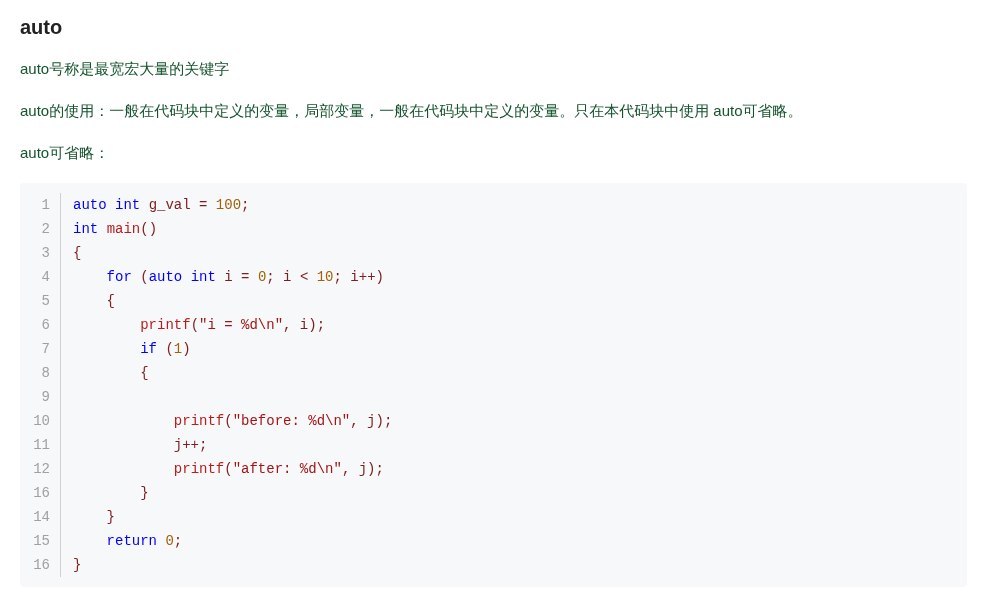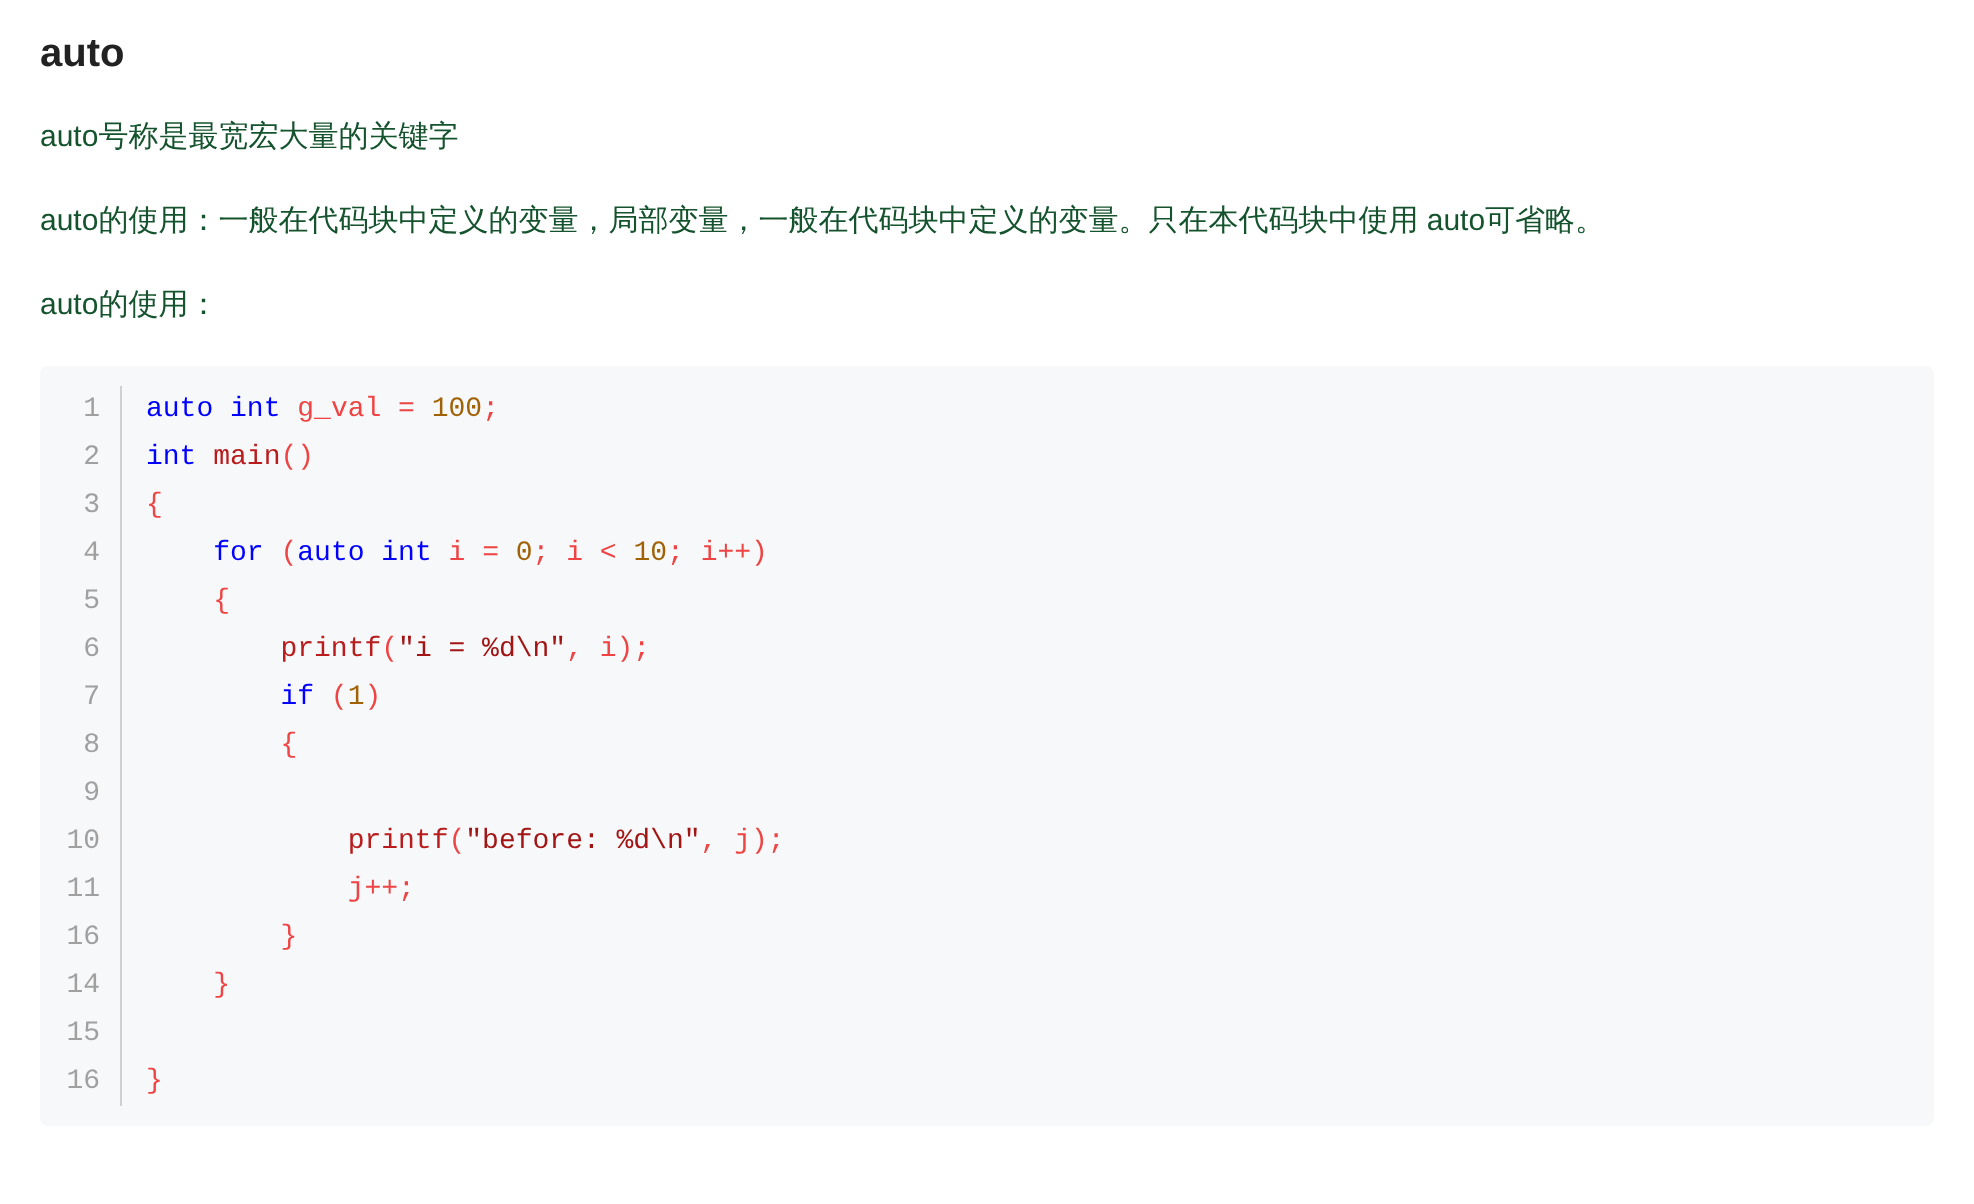--- a/index.html
+++ b/index.html
@@ -52,40 +52,41 @@
     flex-shrink: 0;
   }
   .code-content {
     padding-left: 12px;
     color: #333;
   }
   .kw  { color: #0000ff; }     
   .fn  { color: #b91c1c; }     
   .num { color: #a16207; }     
   .str { color: #a31515; }     
-  .pl  { color: #ef4444; }        
+  .pl  { color: #7f1d1d; }        
 </style>
 </head>
 <body>
 
 <h2 class="title">auto</h2>
 
 <p class="para">auto号称是最宽宏大量的关键字</p>
 <p class="para">auto的使用：一般在代码块中定义的变量，局部变量，一般在代码块中定义的变量。只在本代码块中使用 auto可省略。</p>
-<p class="para">auto的使用：</p>
+<p class="para">auto可省略：</p>
 
 <div class="code-block" id="code-block">
     <div class="code-line"><span class="ln">1</span><span class="gutter"></span><span class="code-content"><span class="kw">auto</span><span class="pl"> </span><span class="kw">int</span><span class="pl"> g_val = </span><span class="num">100</span><span class="pl">;</span></span></div>
     <div class="code-line"><span class="ln">2</span><span class="gutter"></span><span class="code-content"><span class="kw">int</span><span class="pl"> </span><span class="fn">main</span><span class="pl">()</span></span></div>
     <div class="code-line"><span class="ln">3</span><span class="gutter"></span><span class="code-content"><span class="pl">{</span></span></div>
     <div class="code-line"><span class="ln">4</span><span class="gutter"></span><span class="code-content"><span class="pl">    </span><span class="kw">for</span><span class="pl"> (</span><span class="kw">auto</span><span class="pl"> </span><span class="kw">int</span><span class="pl"> i = </span><span class="num">0</span><span class="pl">; i &lt; </span><span class="num">10</span><span class="pl">; i++)</span></span></div>
     <div class="code-line"><span class="ln">5</span><span class="gutter"></span><span class="code-content"><span class="pl">    {</span></span></div>
     <div class="code-line"><span class="ln">6</span><span class="gutter"></span><span class="code-content"><span class="pl">        </span><span class="fn">printf</span><span class="pl">(</span><span class="str">"i = %d\n"</span><span class="pl">, i);</span></span></div>
     <div class="code-line"><span class="ln">7</span><span class="gutter"></span><span class="code-content"><span class="pl">        </span><span class="kw">if</span><span class="pl"> (</span><span class="num">1</span><span class="pl">)</span></span></div>
     <div class="code-line"><span class="ln">8</span><span class="gutter"></span><span class="code-content"><span class="pl">        {</span></span></div>
     <div class="code-line"><span class="ln">9</span><span class="gutter"></span></div>
     <div class="code-line"><span class="ln">10</span><span class="gutter"></span><span class="code-content"><span class="pl">            </span><span class="fn">printf</span><span class="pl">(</span><span class="str">"before: %d\n"</span><span class="pl">, j);</span></span></div>
     <div class="code-line"><span class="ln">11</span><span class="gutter"></span><span class="code-content"><span class="pl">            j++;</span></span></div>
+    <div class="code-line"><span class="ln">12</span><span class="gutter"></span><span class="code-content"><span class="pl">            </span><span class="fn">printf</span><span class="pl">(</span><span class="str">"after: %d\n"</span><span class="pl">, j);</span></span></div>
     <div class="code-line"><span class="ln">16</span><span class="gutter"></span><span class="code-content"><span class="pl">        }</span></span></div>
     <div class="code-line"><span class="ln">14</span><span class="gutter"></span><span class="code-content"><span class="pl">    }</span></span></div>
-    <div class="code-line"><span class="ln">15</span><span class="gutter"></span></div>
+    <div class="code-line"><span class="ln">15</span><span class="gutter"></span><span class="code-content"><span class="pl">    </span><span class="kw">return</span><span class="pl"> </span><span class="num">0</span><span class="pl">;</span></span></div>
     <div class="code-line"><span class="ln">16</span><span class="gutter"></span><span class="code-content"><span class="pl">}</span></span></div>
   </div>
 
 </body></html>

